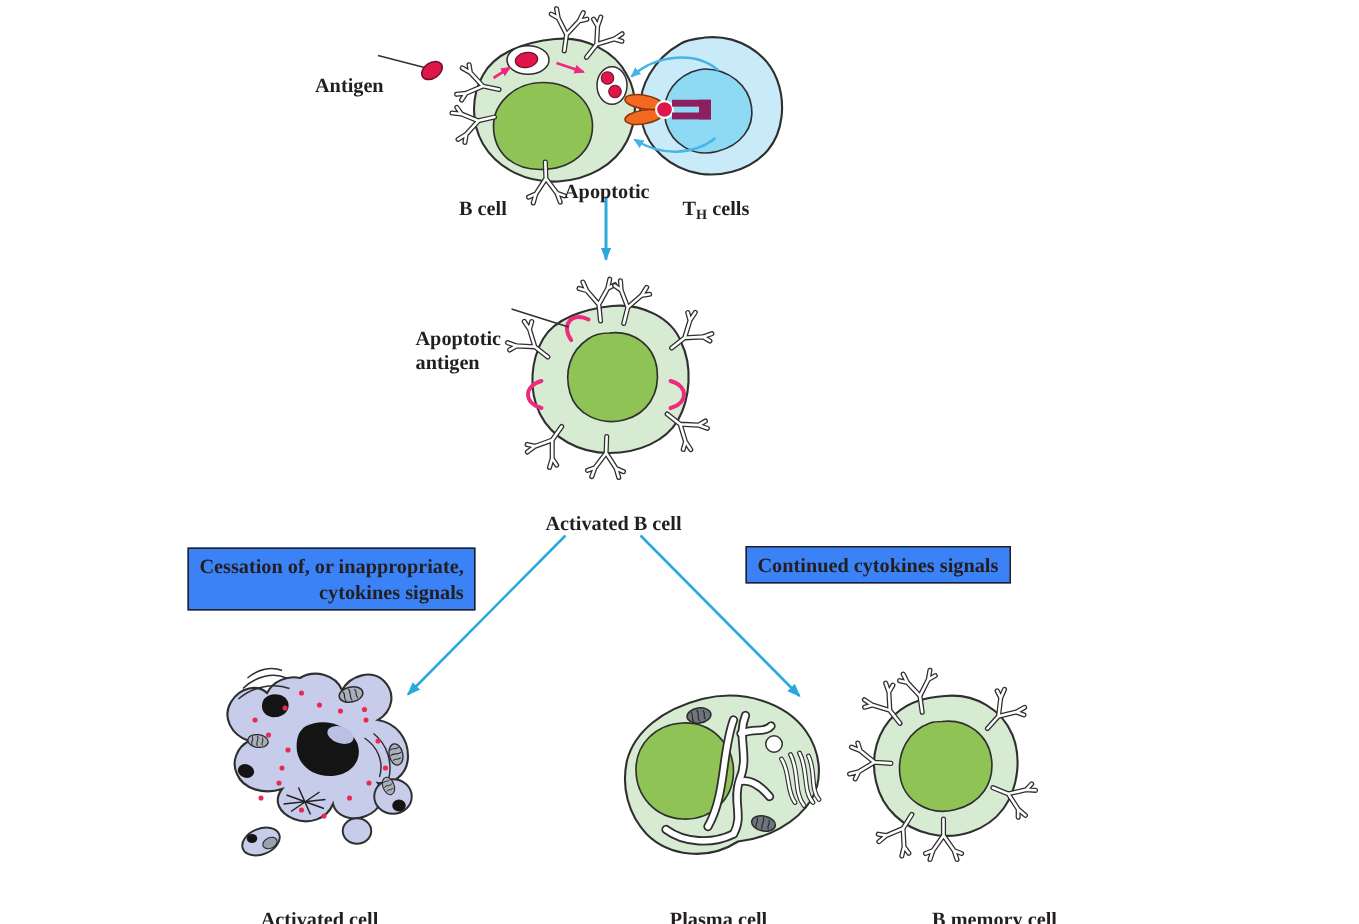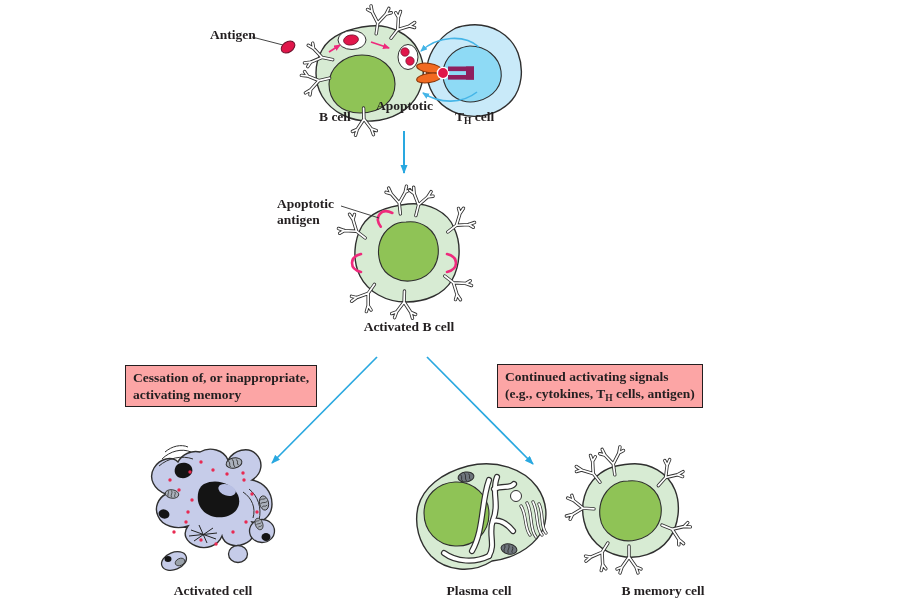--- a/index.html
+++ b/index.html
@@ -1,23 +1,23 @@
 <!DOCTYPE html>
 <html><head>
 <meta charset="utf-8">
 <style>
   html,body{margin:0;padding:0;background:#fff;}
   #stage{position:relative;width:906px;height:616px;background:#ffffff;overflow:hidden;
          font-family:"Liberation Serif", serif;color:#231f20;}
   #art{position:absolute;left:0;top:0;}
-  .lbl{position:absolute;font-size:13.5px;font-weight:600;line-height:16px;white-space:nowrap;}
+  .lbl{position:absolute;font-size:13.5px;font-weight:600;line-height:16px;white-space:nowrap;margin-top:22px;}
   .ctr{transform:translateX(-50%);}
   .sub{font-size:9.5px;position:relative;top:3px;}
-  .sigbox{position:absolute;background:#fca5a5;border:1.4px solid #231f20;
-          padding:3px 7px;font-size:13.5px;font-weight:600;line-height:17px;white-space:nowrap;}
+  .sigbox{position:absolute;background:#3b82f6;border:1.4px solid #231f20;
+          padding:3px 7px;font-size:13.5px;font-weight:600;line-height:17px;white-space:nowrap;text-align:right;}
   
   .abo{stroke:#2f2f2f;stroke-width:3.4;fill:none;stroke-linecap:round;stroke-linejoin:round}
   .abi{stroke:#ffffff;stroke-width:1.7;fill:none;stroke-linecap:round;stroke-linejoin:round}
   
   .ero{stroke:#2f2f2f;stroke-width:6.2;fill:none;stroke-linecap:round}
   .eri{stroke:#ffffff;stroke-width:3.8;fill:none;stroke-linecap:round}
   .go{stroke:#2f2f2f;stroke-width:3.2;fill:none;stroke-linecap:round}
   .gi{stroke:#ffffff;stroke-width:1.7;fill:none;stroke-linecap:round}
   .crs{stroke:#ee2a7c;stroke-width:2.6;fill:none;stroke-linecap:round}
   .thin{stroke:#2f2f2f;stroke-width:1;fill:none}
@@ -260,36 +260,35 @@
           <use href="#abp" class="abi"></use>
         </g>
     <g class="ab" transform="translate(674,530) rotate(112)">
           <use href="#abp" class="abo"></use>
           <use href="#abp" class="abi"></use>
         </g>
   </g>
 </svg>
 
 <div class="lbl" style="left:210px;top:27px">Antigen</div>
-<div class="lbl" style="left:319px;top:109px">B cell</div>
+<div class="lbl" style="left:306px;top:109px">B cell</div>
 <div class="lbl" style="left:376px;top:98px">Apoptotic</div>
-<div class="lbl" style="left:455px;top:109px"><span>T</span><span class="sub">H</span><span> cell</span></div>
+<div class="lbl" style="left:455px;top:109px"><span>T</span><span class="sub">H</span><span> cells</span></div>
 
 <div class="lbl" style="left:277px;top:196px">
   <div>Apoptotic</div>
   <div>antigen</div>
 </div>
 <div class="lbl ctr" style="left:409px;top:319px">Activated B cell</div>
 
 <div class="sigbox" style="left:125px;top:365px">
   <div>Cessation of, or inappropriate,</div>
-  <div>activating memory</div>
+  <div>cytokines signals</div>
 </div>
 <div class="sigbox" style="left:497px;top:364px">
-  <div>Continued activating signals</div>
-  <div><span>(e.g., cytokines, T</span><span class="sub">H</span><span> cells, antigen)</span></div>
+  <div>Continued cytokines signals</div>
 </div>
 
 <div class="lbl ctr" style="left:213px;top:583px">Activated cell</div>
 <div class="lbl ctr" style="left:479px;top:583px">Plasma cell</div>
 <div class="lbl ctr" style="left:663px;top:583px">B memory cell</div>
 
 </div>
 
 </body></html>

